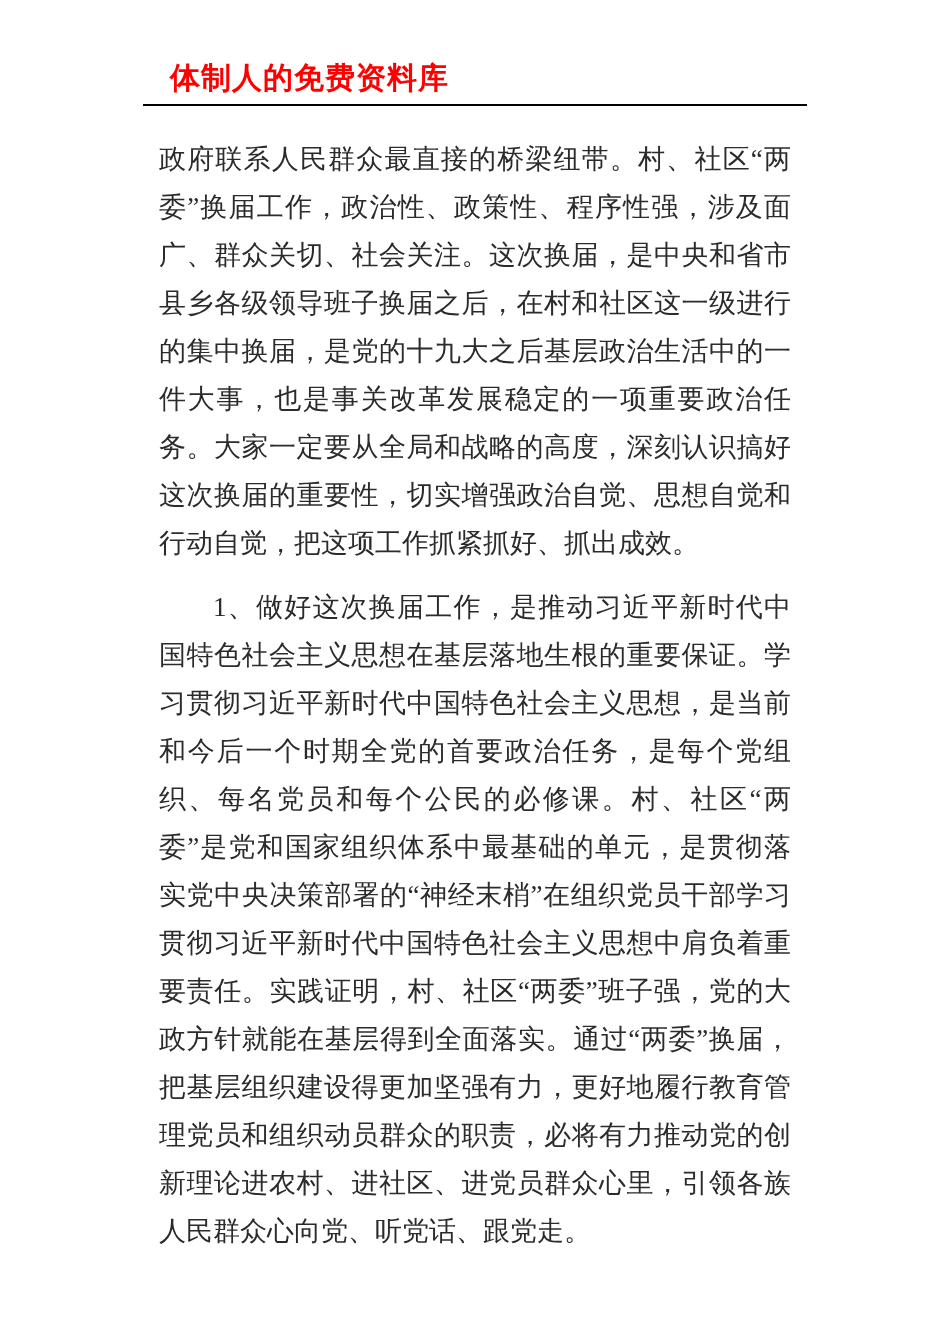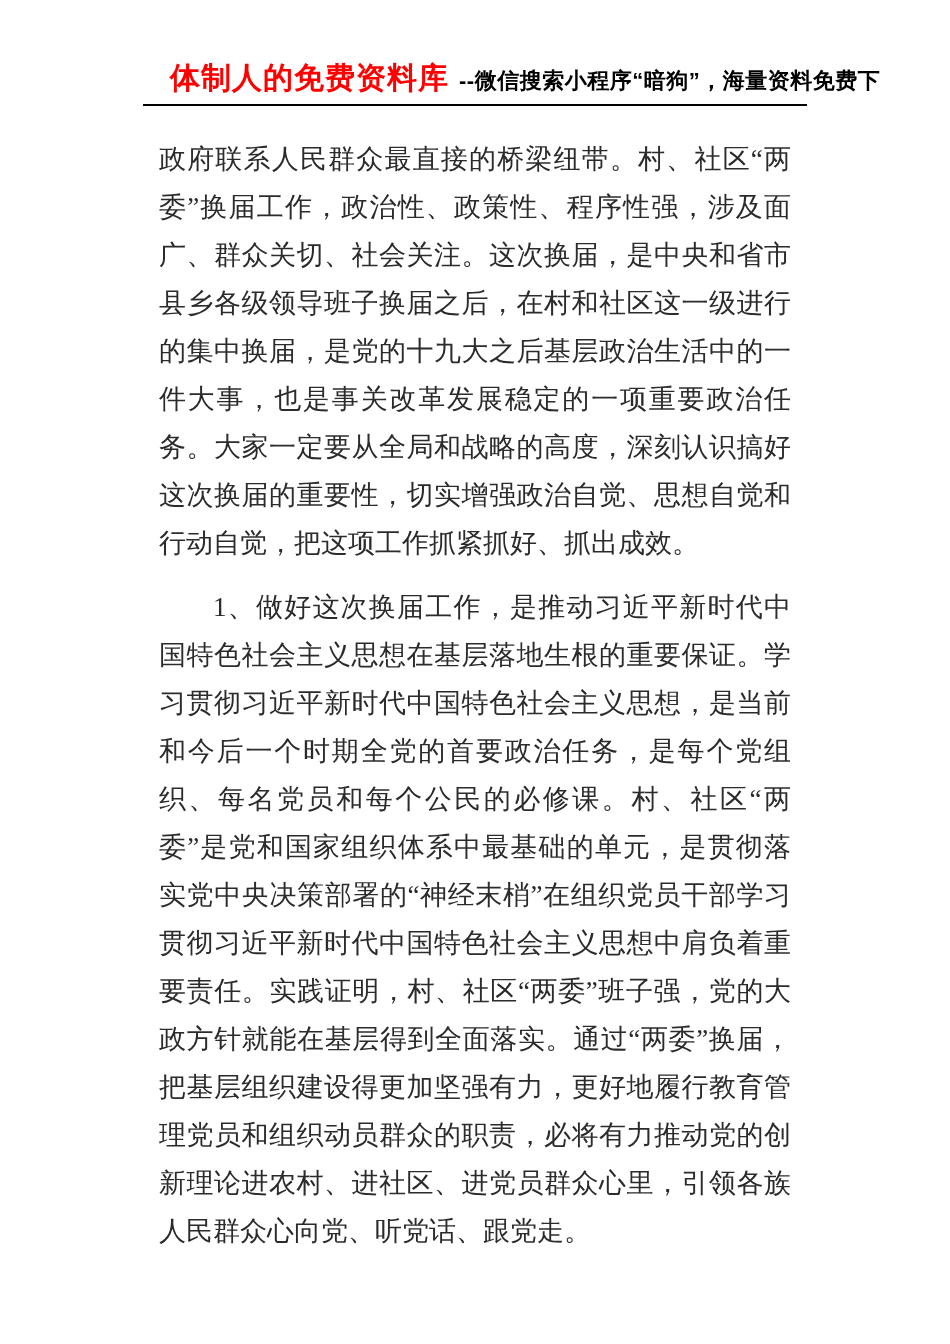--- a/index.html
+++ b/index.html
@@ -63,21 +63,20 @@
     text-indent: 54px;
   }
 </style>
 </head>
 <body>
 
 <div class="page">
 
   <header class="promo-header">
     <span class="brand">体制人的免费资料库</span>
-    <span class="tagline">--微信搜索小程序“暗狗”，海量资料免费下</span>
   </header>
 
   <main class="doc-body">
     <p class="para">政府联系人民群众最直接的桥梁纽带。村、社区“两委”换届工作，政治性、政策性、程序性强，涉及面广、群众关切、社会关注。这次换届，是中央和省市县乡各级领导班子换届之后，在村和社区这一级进行的集中换届，是党的十九大之后基层政治生活中的一件大事，也是事关改革发展稳定的一项重要政治任务。大家一定要从全局和战略的高度，深刻认识搞好这次换届的重要性，切实增强政治自觉、思想自觉和行动自觉，把这项工作抓紧抓好、抓出成效。</p>
     <p class="para indent">1、做好这次换届工作，是推动习近平新时代中国特色社会主义思想在基层落地生根的重要保证。学习贯彻习近平新时代中国特色社会主义思想，是当前和今后一个时期全党的首要政治任务，是每个党组织、每名党员和每个公民的必修课。村、社区“两委”是党和国家组织体系中最基础的单元，是贯彻落实党中央决策部署的“神经末梢”在组织党员干部学习贯彻习近平新时代中国特色社会主义思想中肩负着重要责任。实践证明，村、社区“两委”班子强，党的大政方针就能在基层得到全面落实。通过“两委”换届，把基层组织建设得更加坚强有力，更好地履行教育管理党员和组织动员群众的职责，必将有力推动党的创新理论进农村、进社区、进党员群众心里，引领各族人民群众心向党、听党话、跟党走。</p>
   </main>
 
 </div>
 
 </body></html>

